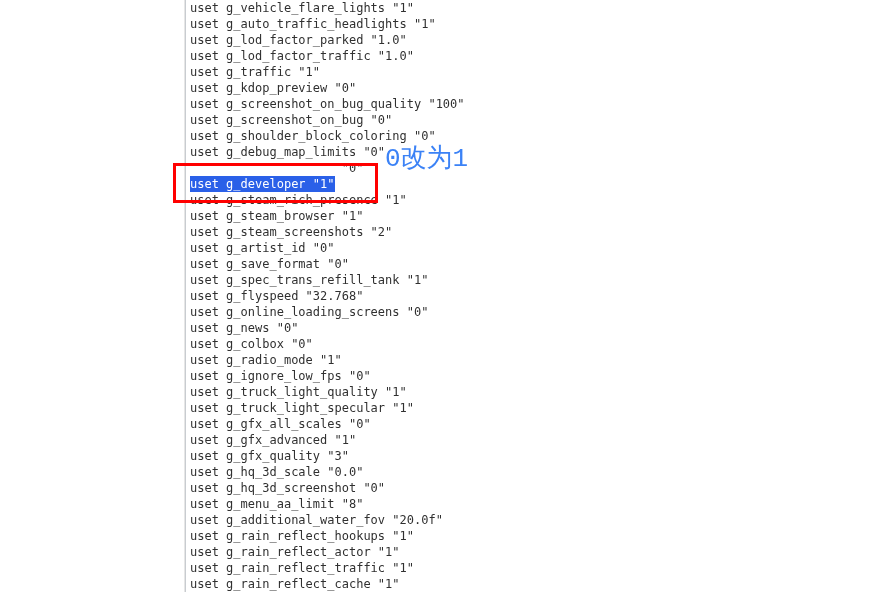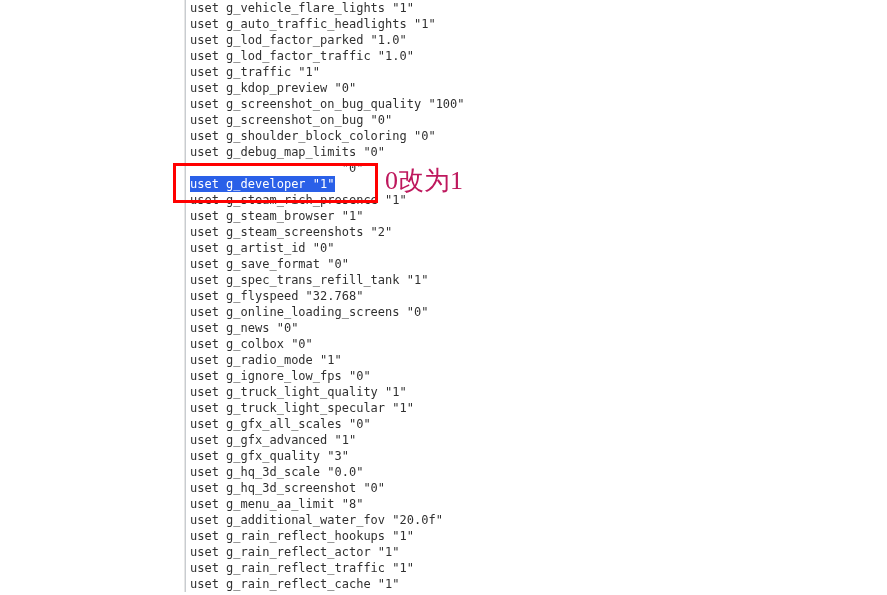--- a/index.html
+++ b/index.html
@@ -50,24 +50,24 @@
     left: 173px;
     top: 163px;
     width: 205px;
     height: 40px;
     pointer-events: none;
     box-sizing: border-box;
   }
   .annotation {
     position: absolute;
     left: 385px;
-    top: 173px;
-    color: #be185d;
+    top: 151px;
+    color: #3b82f6;
     font-size: 26px;
-    font-family: Liberation Serif, serif;
+    font-family: Liberation Mono, monospace;
     pointer-events: none;
   }
 </style>
 </head>
 <body>
 
 <div class="editor">
   <div class="gutter"></div>
   <div class="code-area">
     <div class="code-line">uset g_vehicle_flare_lights "1"</div>

